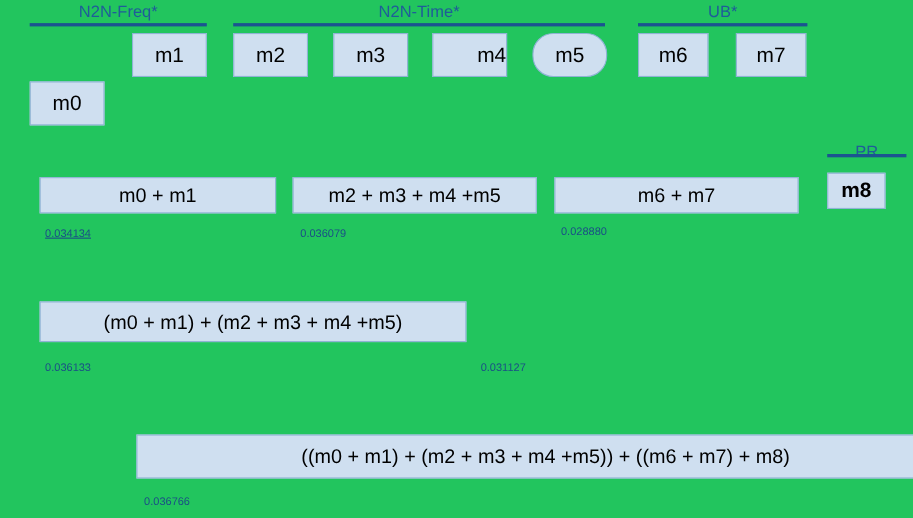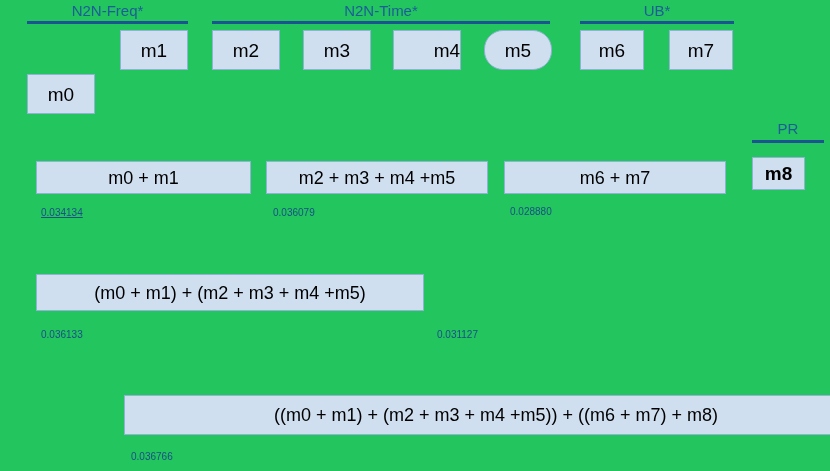--- a/index.html
+++ b/index.html
@@ -57,21 +57,21 @@
 
   <div class="group-label" style="left:27px; top:3px; width:161px;">N2N-Freq*</div>
   <div class="group-rule" style="left:27px; top:21px; width:161px;"></div>
 
   <div class="group-label" style="left:212px; top:3px; width:338px;">N2N-Time*</div>
   <div class="group-rule" style="left:212px; top:21px; width:338px;"></div>
 
   <div class="group-label" style="left:580px; top:3px; width:154px;">UB*</div>
   <div class="group-rule" style="left:580px; top:21px; width:154px;"></div>
 
-  <div class="group-label" style="left:752px; top:121px; width:72px;text-align:center;">PR</div>
+  <div class="group-label" style="left:752px; top:131px; width:72px;text-align:center;">PR</div>
   <div class="group-rule" style="left:752px; top:140px; width:72px;"></div>
 
   <div class="node" style="left:27px; top:30px; width:68px; height:40px;margin-top:44px;">m0</div>
   <div class="node" style="left:120px; top:30px; width:68px; height:40px;">m1</div>
   <div class="node" style="left:212px; top:30px; width:68px; height:40px;">m2</div>
   <div class="node" style="left:303px; top:30px; width:68px; height:40px;">m3</div>
   <div class="node" style="left:393px; top:30px; width:68px; height:40px;padding-left:40px;">m4</div>
   <div class="node" style="left:484px; top:30px; width:68px; height:40px;border-radius:19px;">m5</div>
   <div class="node" style="left:580px; top:30px; width:64px; height:40px;">m6</div>
   <div class="node" style="left:669px; top:30px; width:64px; height:40px;">m7</div>

